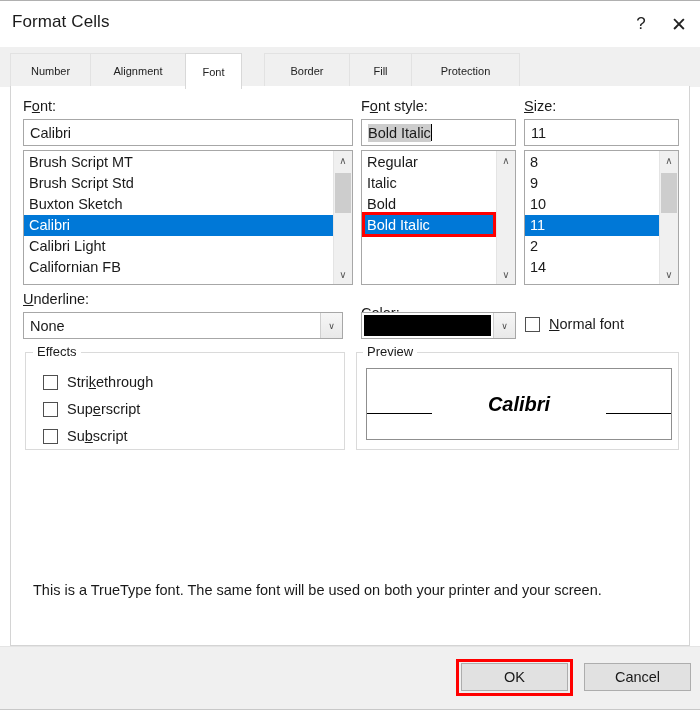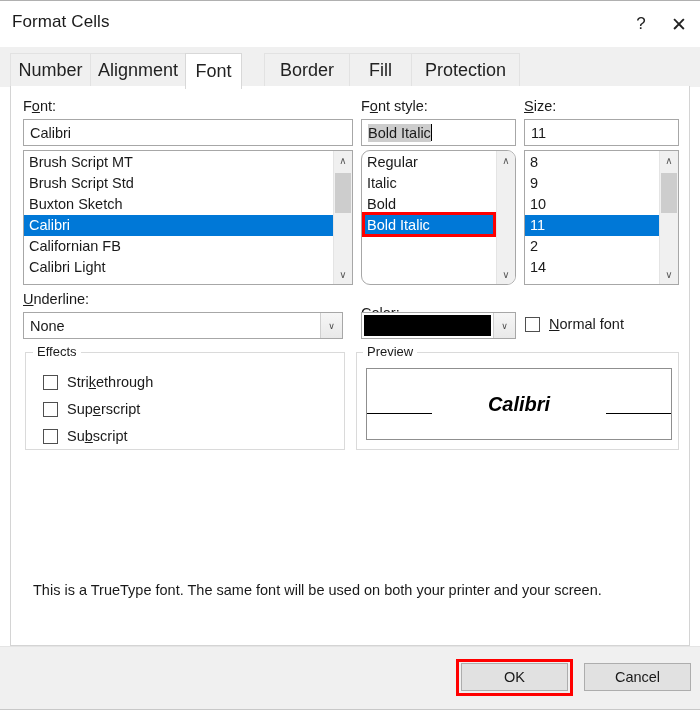--- a/index.html
+++ b/index.html
@@ -43,21 +43,21 @@
   #tabstrip {
     position: absolute; left: 0; top: 46px; width: 700px; height: 40px;
     background: #f0f0f0;
   }
   .tab {
     position: absolute; top: 6px; height: 34px;
     background: #f0f0f0;
     border: 1px solid #e2e2e2;
     border-bottom: none;
     display: flex; align-items: center; justify-content: center;
-    font-size: 18px; color: #222;
+    font-size: 11px; color: #222;
     white-space: nowrap;
   }
   .tab.active {
     background: #ffffff;
     border-color: #d8d8d8;
     height: 36px;
     z-index: 5;
     top: 6px;
   }
 
@@ -250,36 +250,36 @@
     <div class="field-label" style="left:12px; top:12px;">F<u>o</u>nt:</div>
     <div class="textbox" style="left:12px; top:33px; width:330px; height:27px;">
       <span>Calibri</span>
     </div>
     <div class="listbox" style="left:12px; top:64px; width:330px; height:135px;">
       <div class="listitems">
         <div class="listitem">Brush Script MT</div>
         <div class="listitem">Brush Script Std</div>
         <div class="listitem">Buxton Sketch</div>
         <div class="listitem selected" style="background: rgb(0, 120, 215);">Calibri</div>
+        <div class="listitem">Calibri Light</div>
         <div class="listitem">Californian FB</div>
-        <div class="listitem">Calibri Light</div>
       </div>
       <div class="scrollbar">
         <div class="sb-arrow up">∧</div>
         <div class="sb-thumb" style="top:22px; height:40px;"></div>
         <div class="sb-arrow down">∨</div>
       </div>
     </div>
 
     <div class="field-label" style="left:350px; top:12px;">F<u>o</u>nt style:</div>
     <div class="textbox" style="left:350px; top:33px; width:155px; height:27px; position:absolute;">
       <span style="background:#cdcdcd; color:#1a1a1a; padding:1px 0;">Bold Italic</span>
       <span style="display:inline-block; width:1px; height:17px; background:#000; margin-left:0px;"></span>
     </div>
-    <div class="listbox" style="left:350px; top:64px; width:155px; height:135px;border-radius:9px;">
+    <div class="listbox" style="left:350px; top:64px; width:155px; height:135px;">
       <div class="listitems">
         <div class="listitem">Regular</div>
         <div class="listitem">Italic</div>
         <div class="listitem">Bold</div>
         <div class="listitem selected" style="background: rgb(0, 120, 215);">Bold Italic</div>
       </div>
       <div class="scrollbar">
         <div class="sb-arrow up">∧</div>
         <div class="sb-arrow down">∨</div>
       </div>

